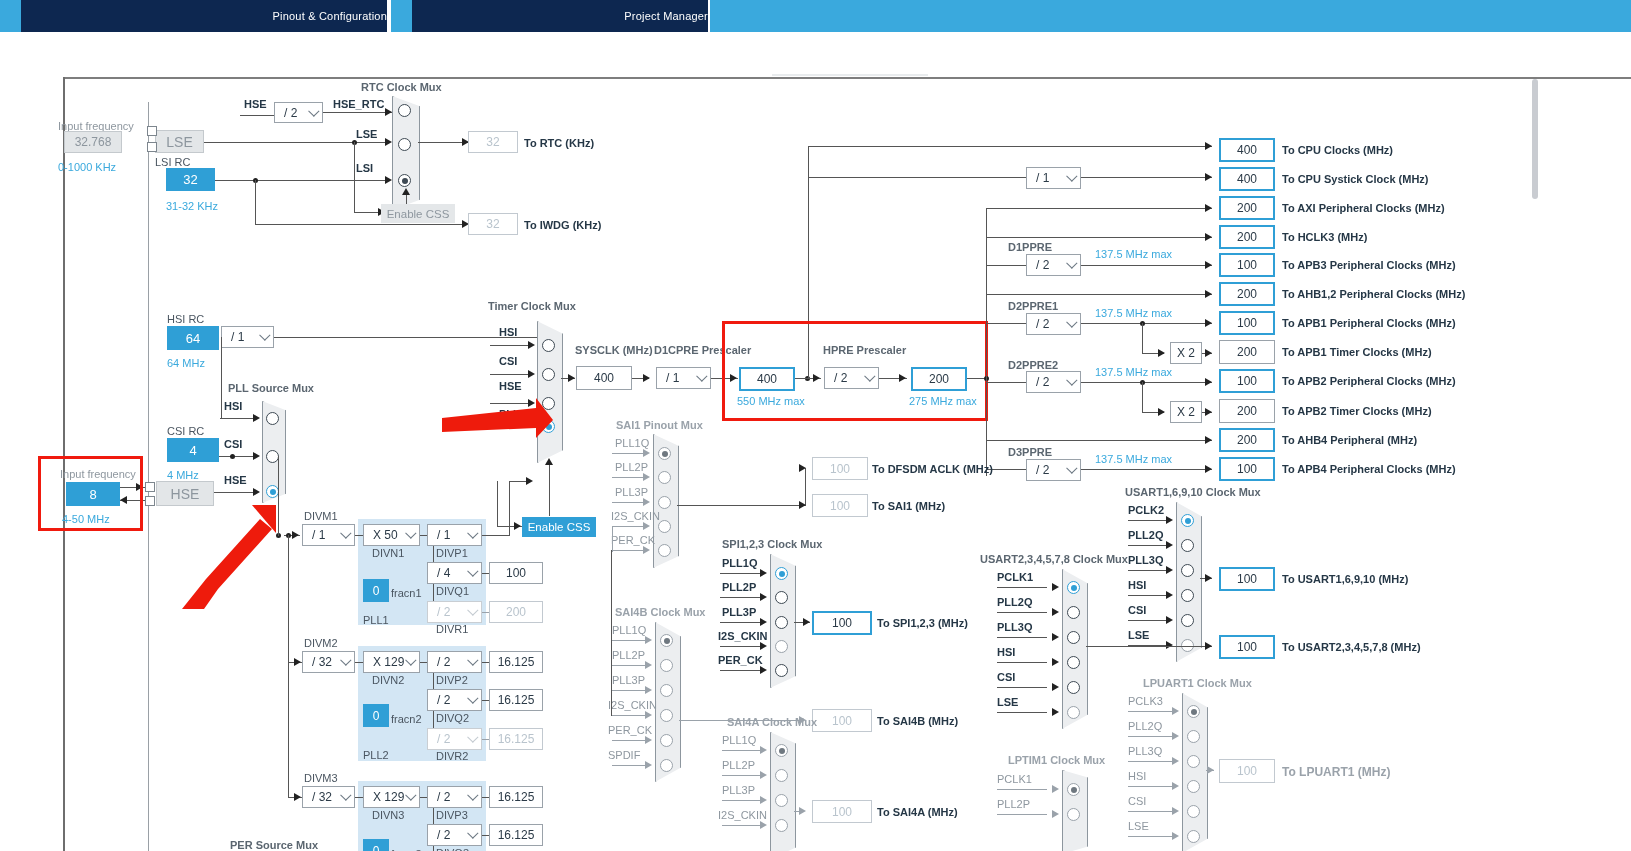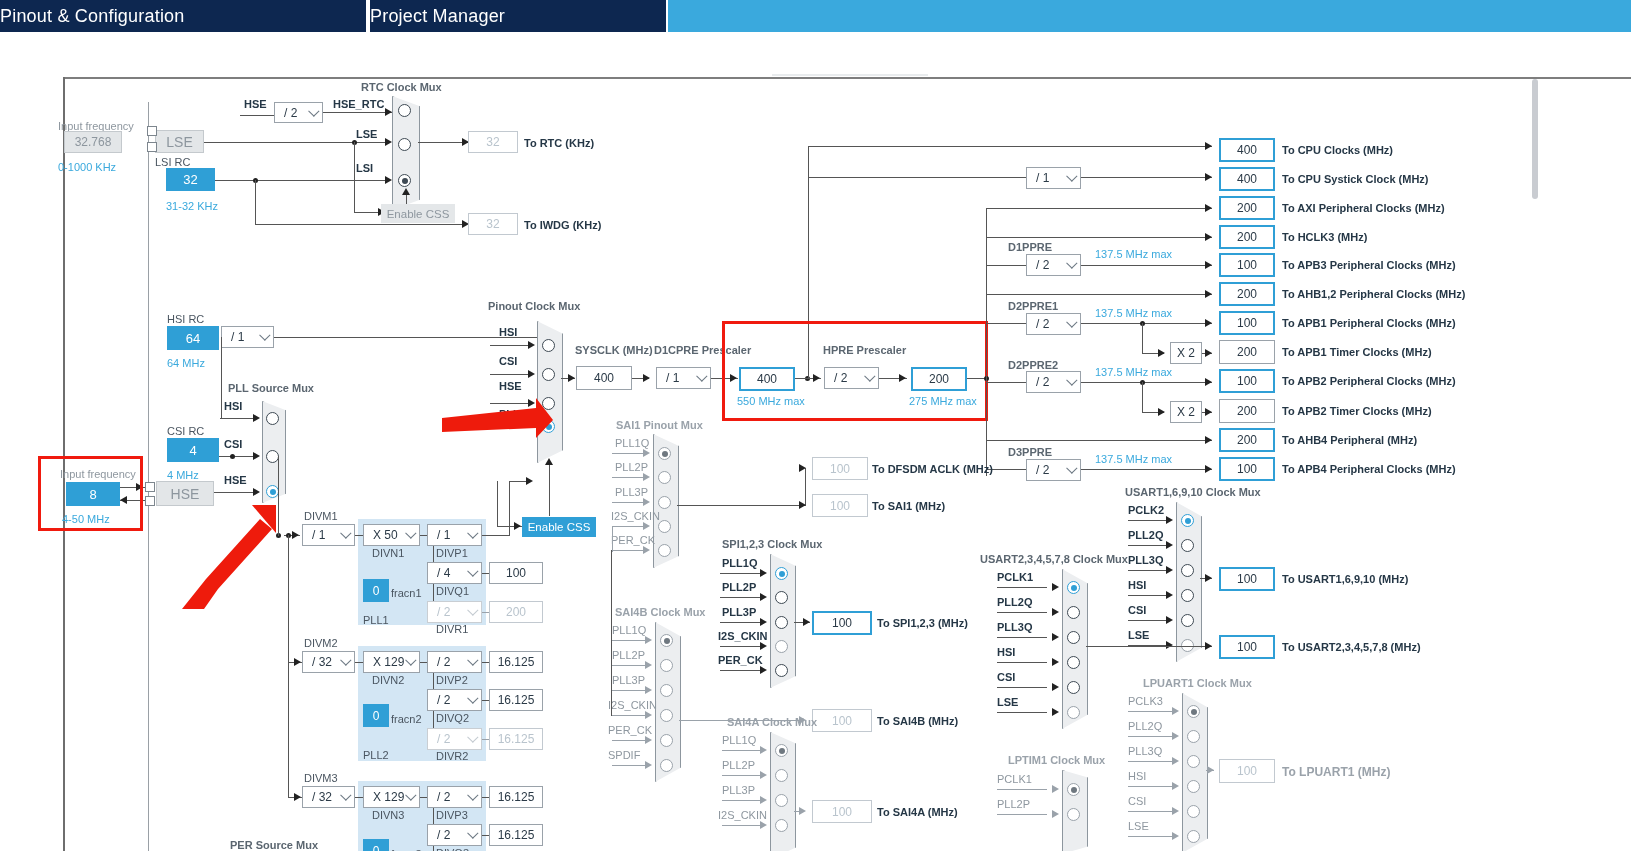--- a/index.html
+++ b/index.html
@@ -4,22 +4,22 @@
 <style>
   html,body{margin:0;padding:0;background:#fff;}
   body{
     width:1631px;height:851px;position:relative;overflow:hidden;
     font-family:"Liberation Sans",sans-serif;
     -webkit-font-smoothing:antialiased;
   }
 
   
   #tabbar{position:absolute;left:0;top:0;width:1631px;height:32px;background:#3aa9dd;display:flex;}
-  .tab{height:32px;display:flex;align-items:center;justify-content:flex-start;
-       color:#fff;font-size:18px;letter-spacing:.2px;}
+  .tab{height:32px;display:flex;align-items:center;justify-content:flex-end;
+       color:#fff;font-size:11px;letter-spacing:.2px;margin-left:21px;}
   .tab.dark{background:#0d2750;}
   .tab.active{background:#3aa9dd;}
   .tabdiv{width:2px;background:#fff;height:32px;}
 
   
   #toolbar{position:absolute;left:0;top:32px;width:1631px;height:44px;background:#fff;}
   .tbicon{position:absolute;top:42px;font-size:19px;color:#b7bec6;user-select:none;}
   .tbicon.blue{color:#3aa9dd;}
   #resolve-btn{position:absolute;left:772px;top:42px;width:156px;height:24px;background:#e9ecee;
      color:#a8b0b8;font-size:12.5px;display:flex;align-items:center;justify-content:center;}
@@ -405,21 +405,21 @@
 
   <div class="hline" style="left:482px;top:721px;width:8px"></div>
   <div class="vbox" style="left:489px;top:710px;width:54px;height:22px">
     <span>16.125</span>
   </div>
   <div class="hline" style="left:482px;top:759px;width:8px"></div>
   <div class="vbox" style="left:489px;top:748px;width:54px;height:22px">
     <span>16.125</span>
   </div>
 
-  <div class="lbl hdr" style="left:488px;top:224px">Pinout Clock Mux</div>
+  <div class="lbl hdr" style="left:488px;top:224px">Timer Clock Mux</div>
   <div class="mux sm" style="left:537px;top:245px;width:24px;height:140px"></div>
   <div class="radio" style="left:542px;top:263px"></div>
   <div class="radio" style="left:542px;top:292px"></div>
   <div class="radio" style="left:542px;top:321px"></div>
   <div class="radio blue on" style="left:542px;top:344px"></div>
 
   <div class="lbl dark" style="left:499px;top:250px">HSI</div>
   <div class="hline" style="left:490px;top:269px;width:42px"></div>
   <div class="arrow" style="left:528px;top:265px"></div>
   <div class="lbl dark" style="left:499px;top:279px">CSI</div>

